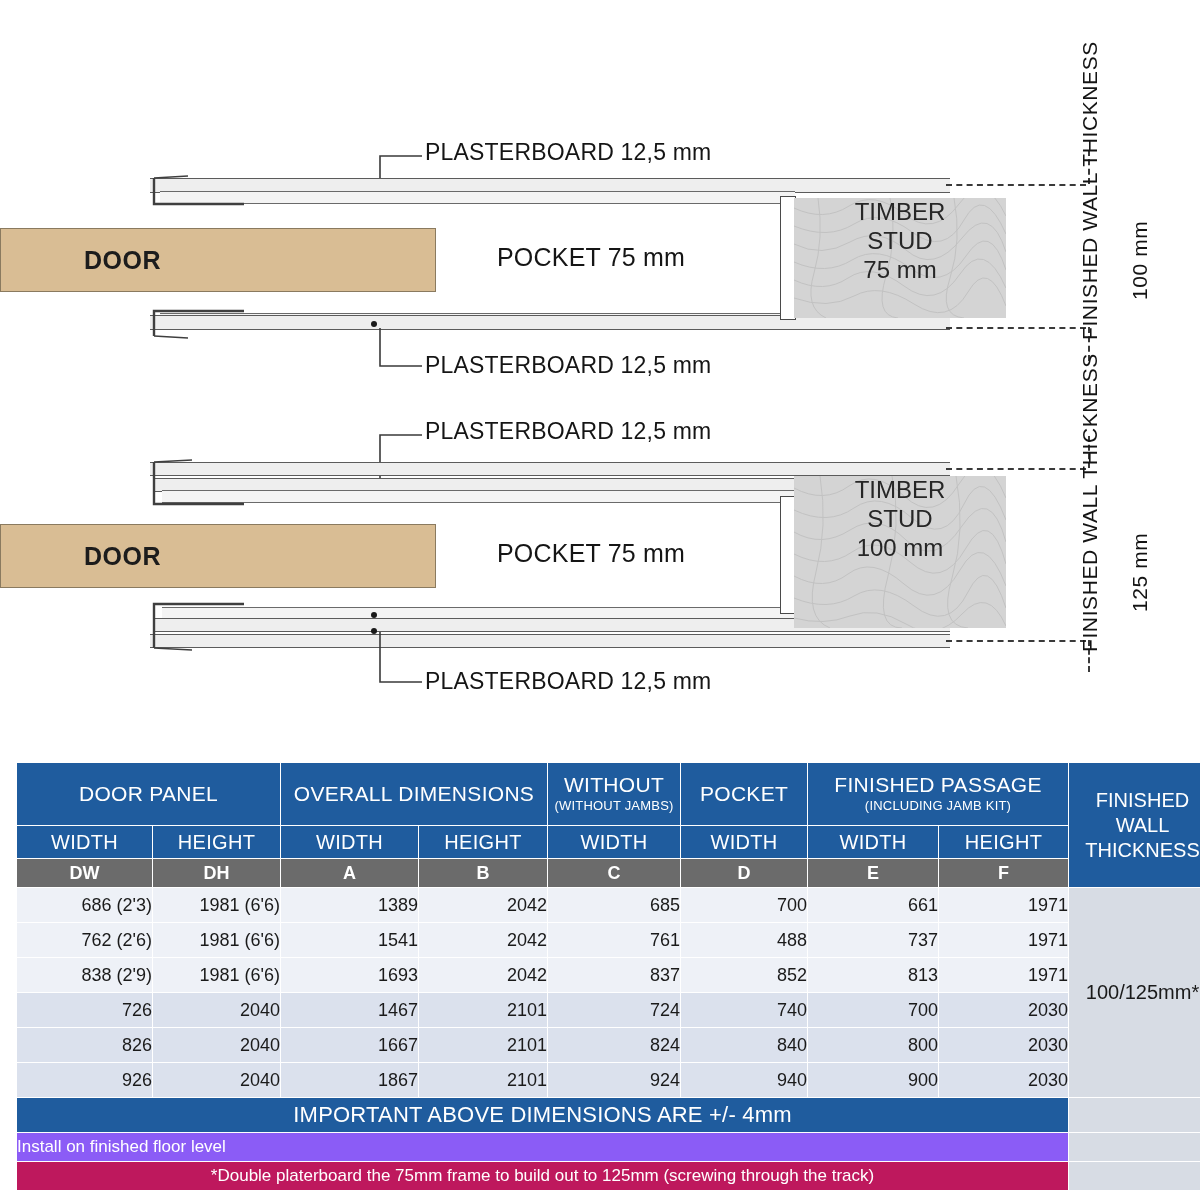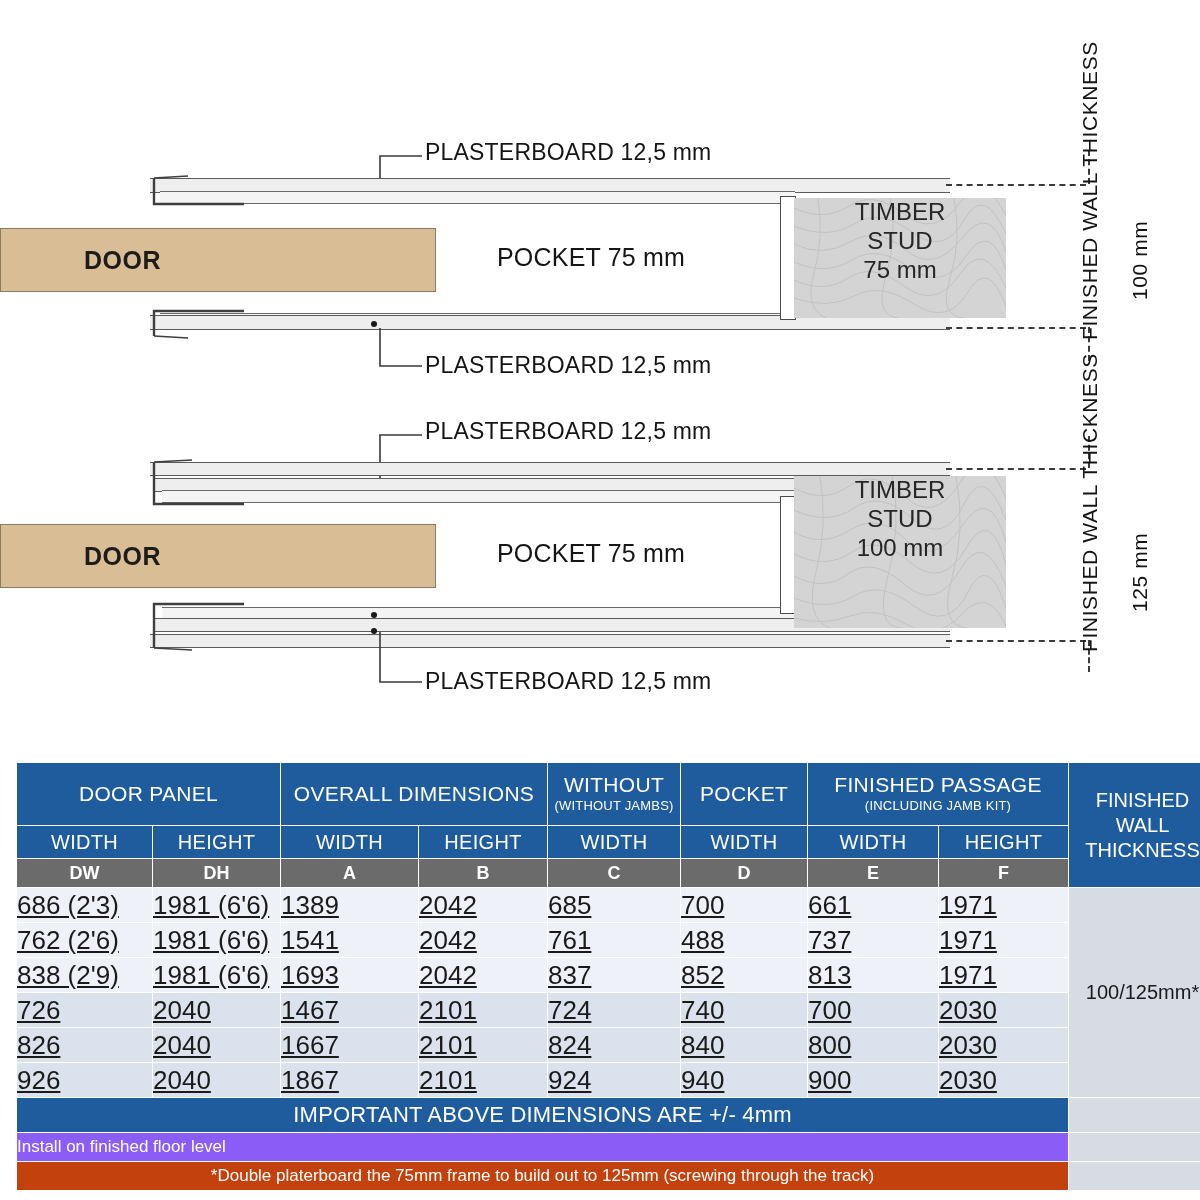--- a/index.html
+++ b/index.html
@@ -74,42 +74,41 @@
   .hdr-sub{background:#1f5c9e;color:#ffffff;font-size:20px;text-align:center;
            border:1.5px solid #ffffff;font-weight:400;height:32px;letter-spacing:.3px;}
   .hdr-code{background:#6b6b6b;color:#ffffff;font-size:18px;font-weight:700;
             text-align:center;border:1.5px solid #ffffff;height:28px;}
   .hdr-thick{
     background:#1f5c9e;color:#ffffff;text-align:center;font-size:20px;
     line-height:1.25;border:1.5px solid #ffffff;font-weight:400;
   }
 
   td.cell{
-    text-align:left;font-size:26px;color:#1a1a1a;height:34px;
+    text-align:right;font-size:18px;color:#1a1a1a;height:34px;
     border-left:1.5px solid #ffffff;border-right:1.5px solid #ffffff;
     border-bottom:1.5px solid #ffffff;
-    text-decoration:underline;
   }
   tr.band-a td.cell{background:#eef1f7;}
   tr.band-b td.cell{background:#dbe1ed;}
   td.thickcell{
     background:#d7dce4;text-align:center;font-size:20px;color:#1a1a1a;
     border:1.5px solid #ffffff;
   }
 
   td.note-main{
     background:#1f5c9e;color:#ffffff;text-align:center;font-size:22px;
     height:34px;border:1.5px solid #ffffff;letter-spacing:.2px;
   }
   td.note-sub{
     background:#8b5cf6;color:#ffffff;text-align:left;font-size:17px;
     height:28px;border:1.5px solid #ffffff;
   }
   td.note-foot{
-    background:#c2410c;color:#ffffff;text-align:center;font-size:17px;
+    background:#be185d;color:#ffffff;text-align:center;font-size:17px;
     height:28px;border:1.5px solid #ffffff;
   }
 </style>
 </head>
 <body>
 
 <div class="page">
 
   <div class="diagram-area">
 

